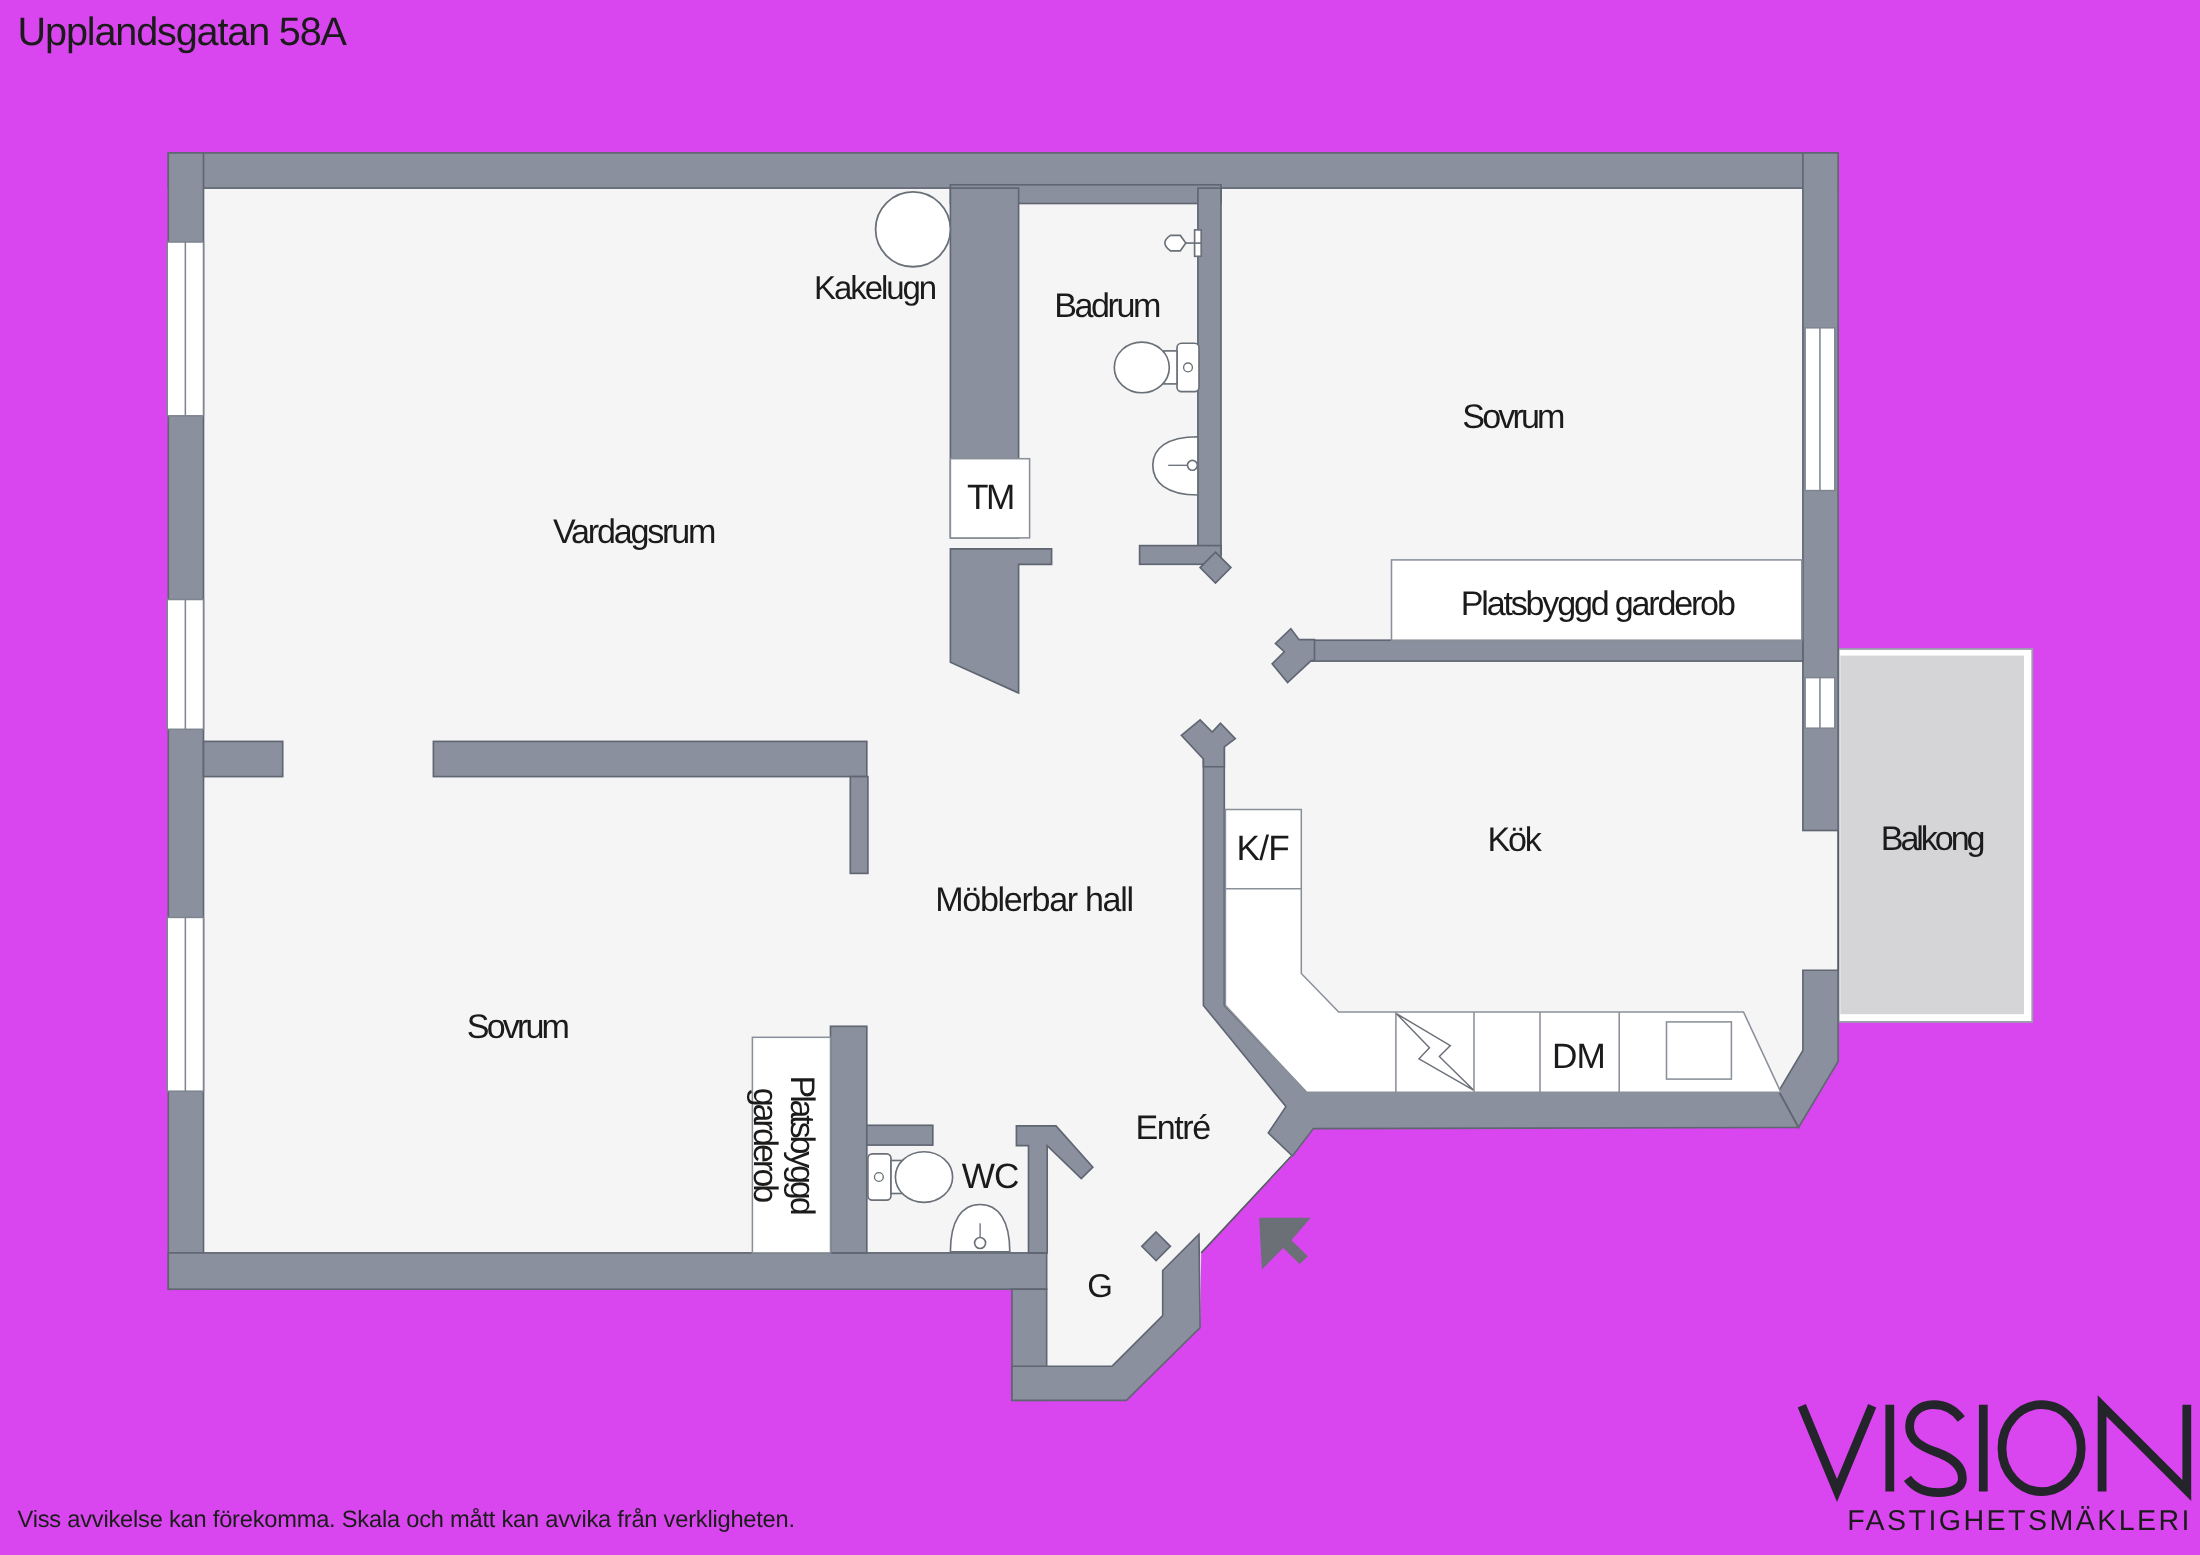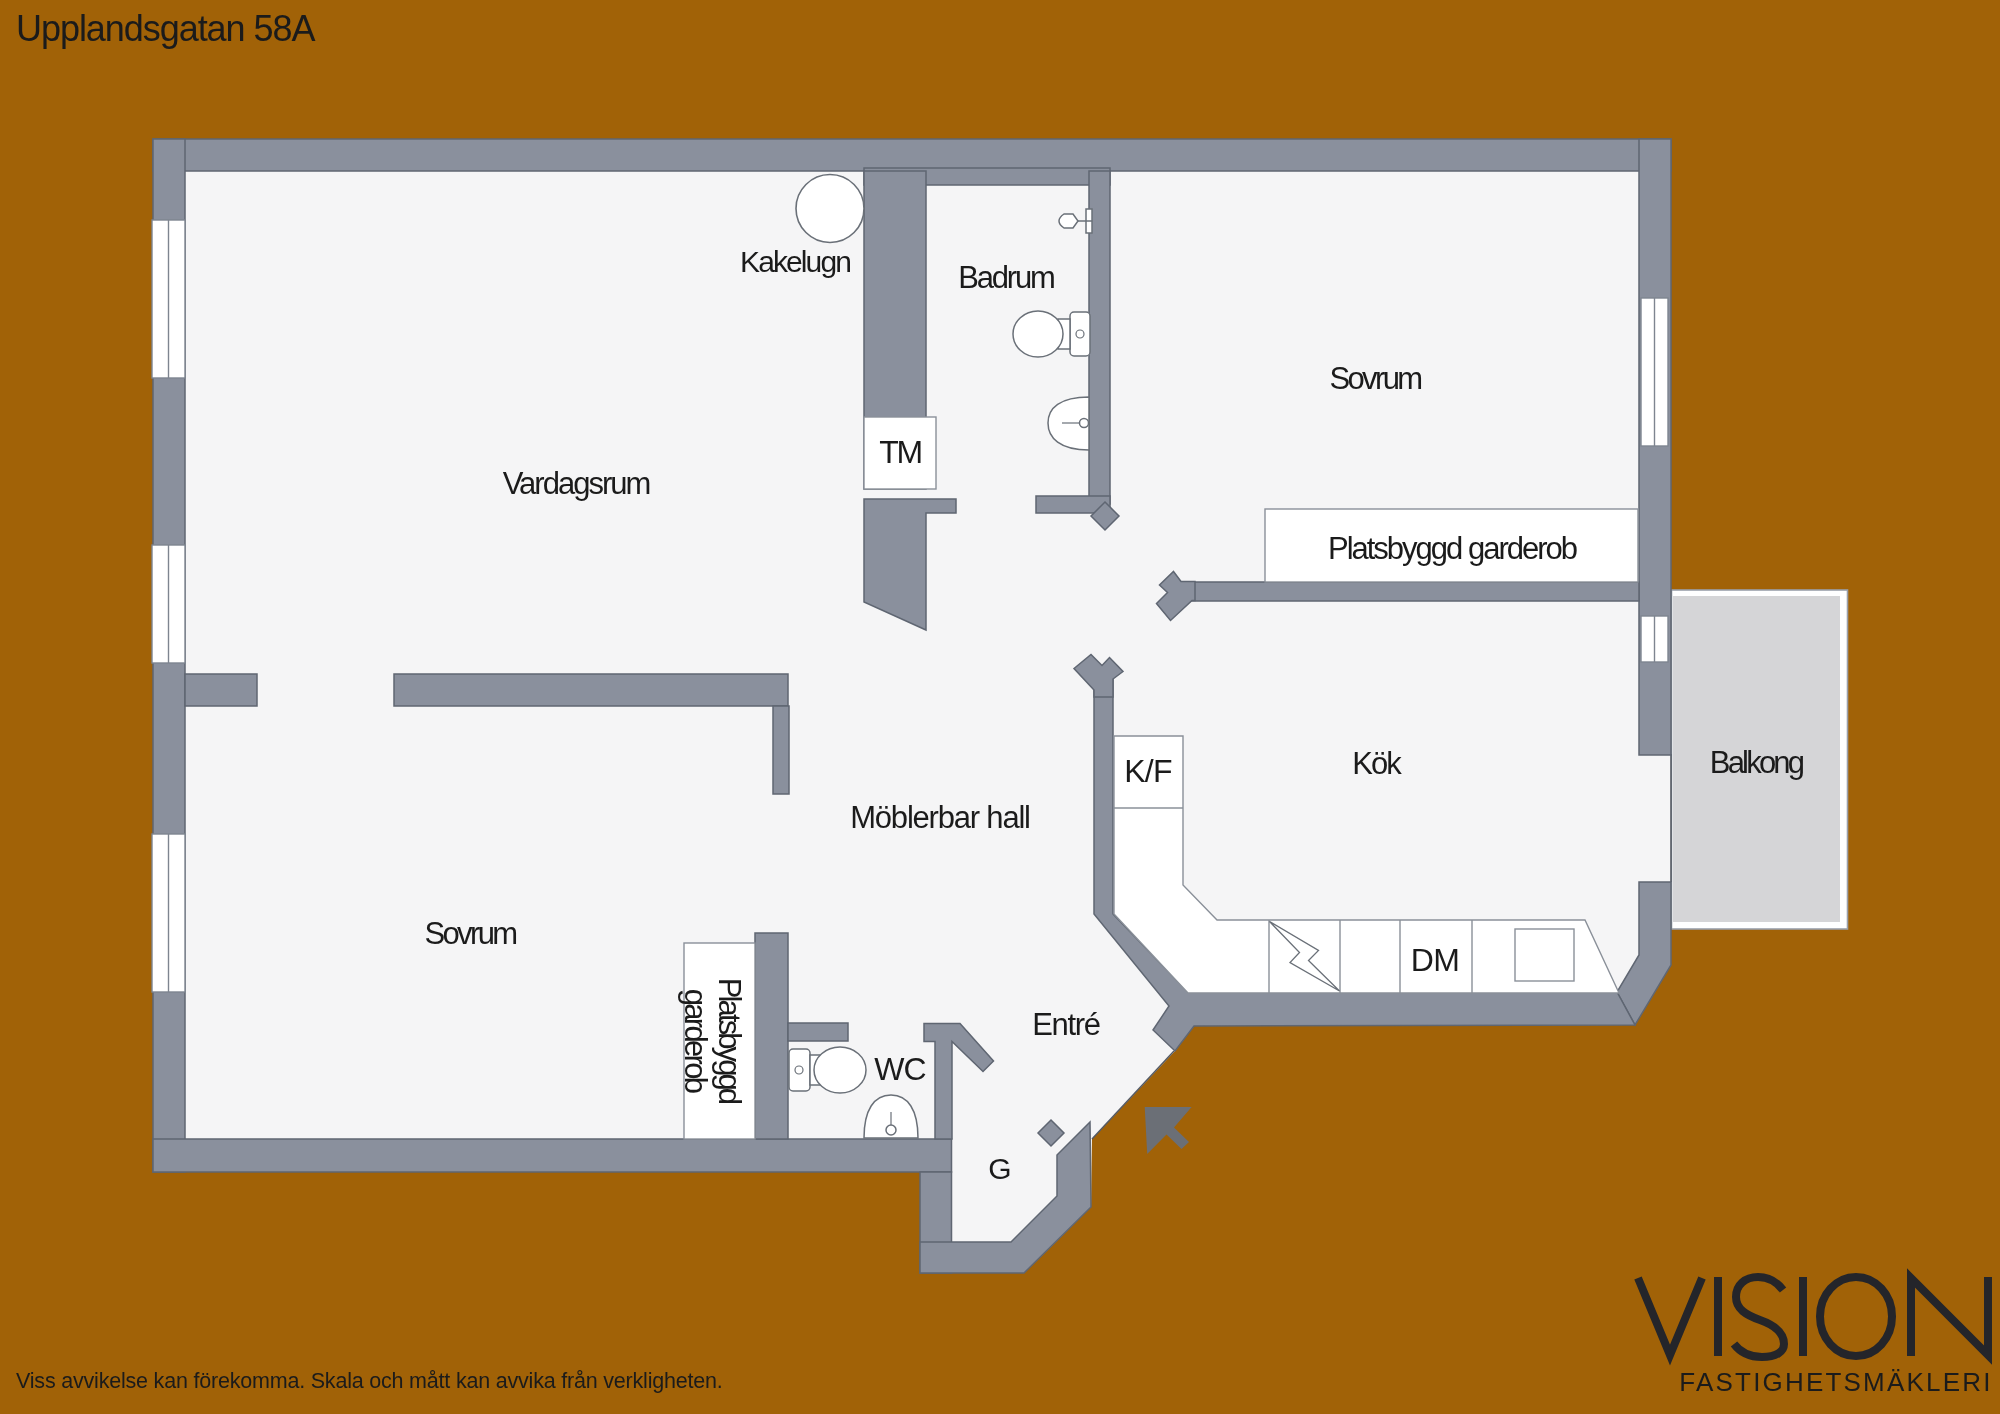--- a/index.html
+++ b/index.html
@@ -1,16 +1,16 @@
 <!DOCTYPE html>
 <html><head>
 <meta charset="utf-8">
 <style>
   html,body{margin:0;padding:0;background:#fff;}
-  .page{width:2000px;height:1414px;position:relative;background:#a16207;overflow:hidden;}
+  .page{width:2000px;height:1414px;position:relative;background:#d946ef;overflow:hidden;}
   svg{display:block;}
   text{font-family:"Liberation Sans", sans-serif;fill:#1b1b1b;}
 </style>
 </head>
 <body>
 <div class="page">
 <svg width="2000" height="1414" viewBox="0 0 2000 1414">
 <defs>
 </defs>
 

